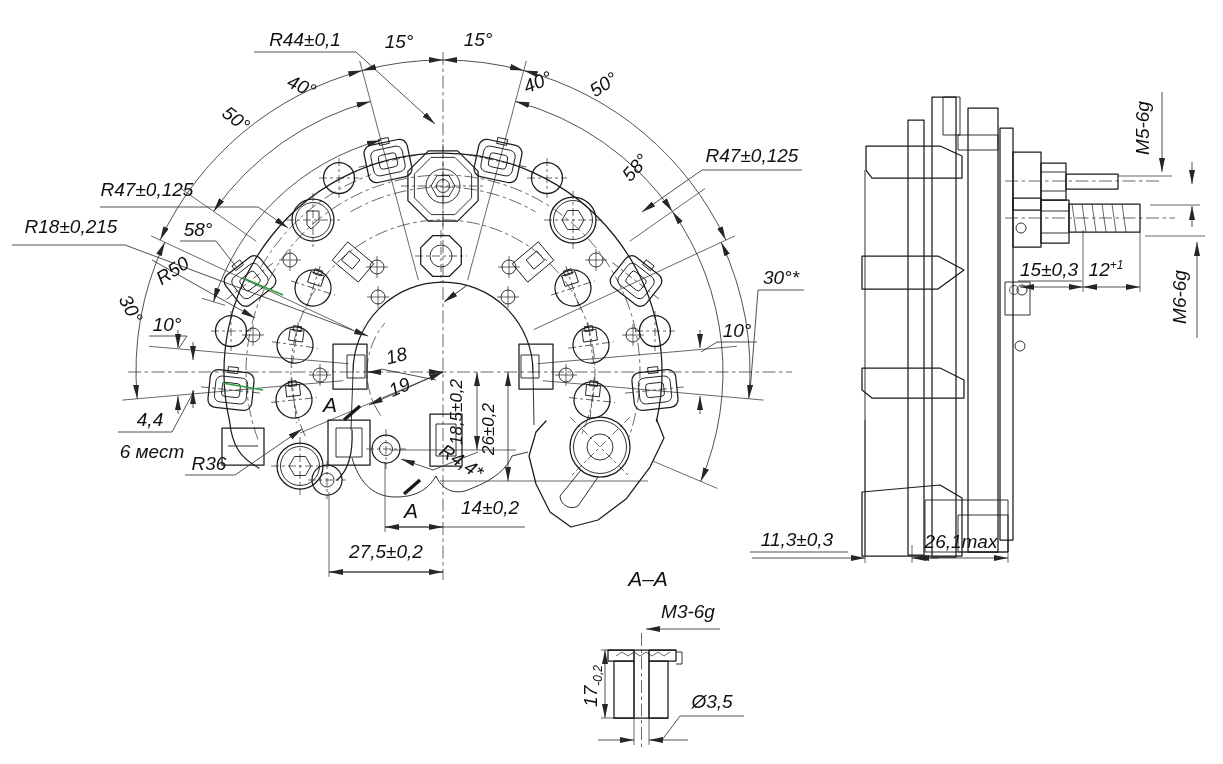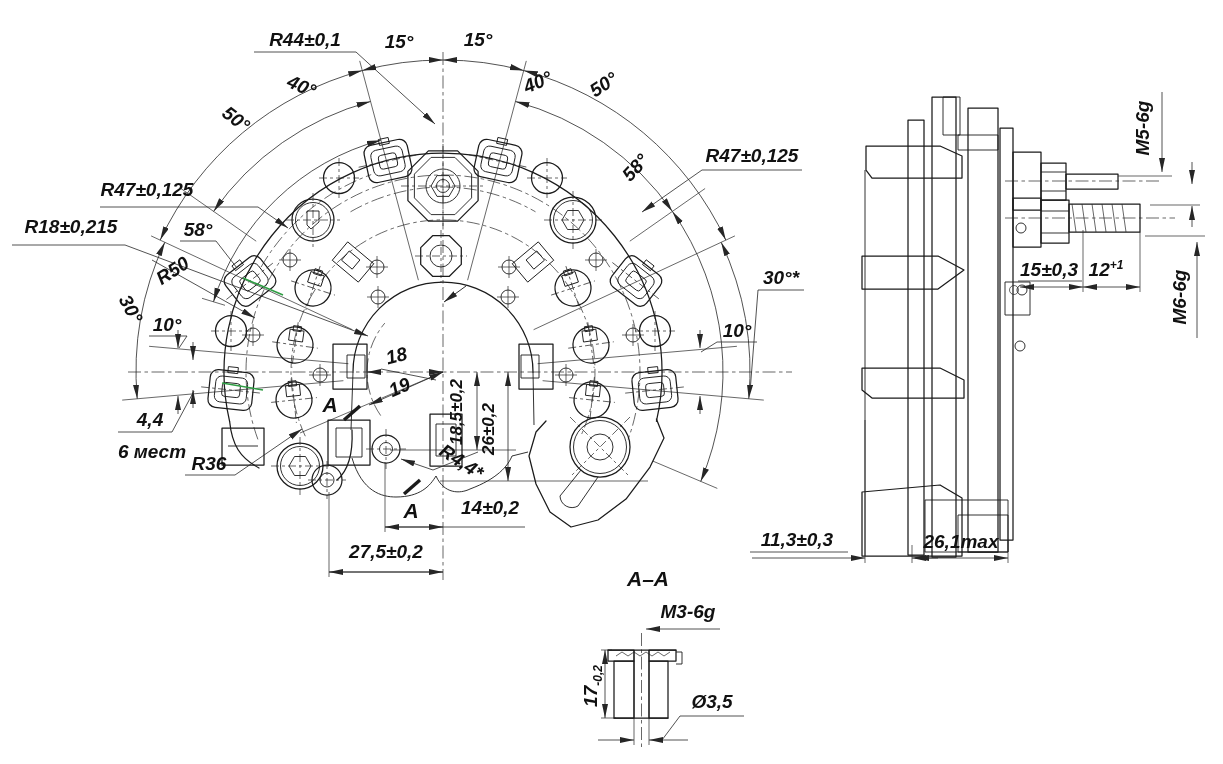--- a/index.html
+++ b/index.html
@@ -1,17 +1,17 @@
 <!DOCTYPE html>
 <html style="--line: #1b1b1b; --dim: #262626; --highlight: #2f9e44; --background: #ffffff;"><head>
 <meta charset="utf-8">
 <style>
   :root { --line:#1b1b1b; --dim:#262626; --highlight:#2f9e44; --background:#ffffff; }
   html,body { margin:0; padding:0; background:var(--background); }
-  .stage { width:1223px; height:764px; position:relative; background:var(--background); overflow:hidden;font-weight:bold; }
+  .stage { width:1223px; height:764px; position:relative; background:var(--background); overflow:hidden; }
   svg { display:block; }
   svg text { font-family:"Liberation Sans", sans-serif; font-style:italic; fill:#111; }
   .ol  { stroke:var(--line); stroke-width:1.25; fill:none; stroke-linejoin:round; stroke-linecap:round; }
   .ol2 { stroke:var(--line); stroke-width:0.9;  fill:none; stroke-linejoin:round; }
   .thin{ stroke:var(--dim);  stroke-width:0.7;  fill:none; }
   .dim { stroke:var(--dim);  stroke-width:0.8;  fill:none; }
   .cl  { stroke:var(--dim);  stroke-width:0.7;  fill:none; stroke-dasharray:13 3.5 3.5 3.5; }
   .cl2 { stroke:var(--dim);  stroke-width:0.7;  fill:none; stroke-dasharray:8 3 3 3; }
   .thick { stroke:var(--line); stroke-width:3.4; fill:none; }
   .green { stroke:var(--highlight); stroke-width:1.6; fill:none; }

